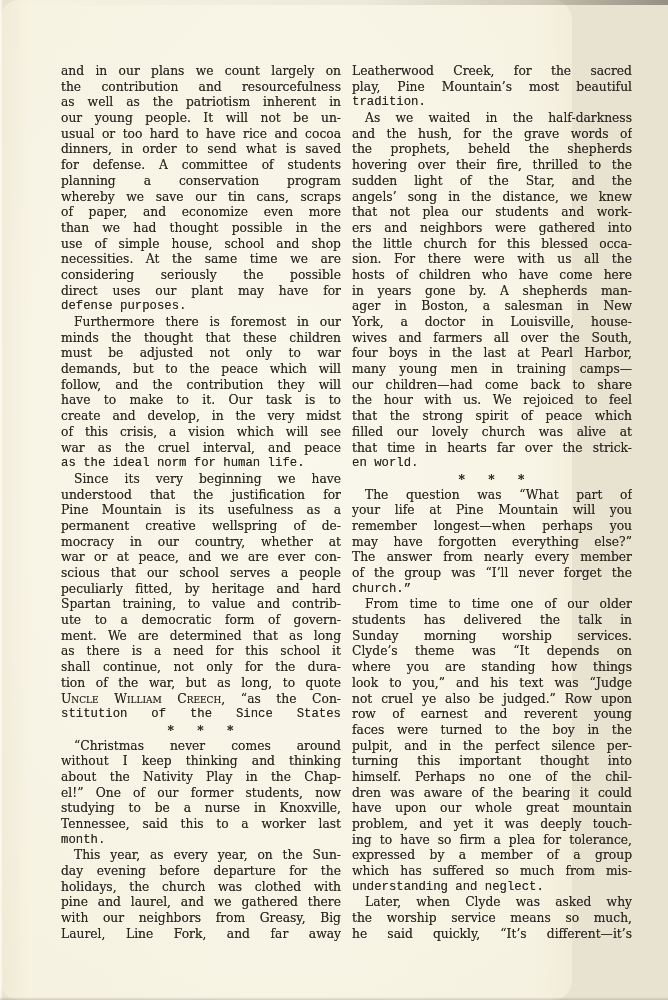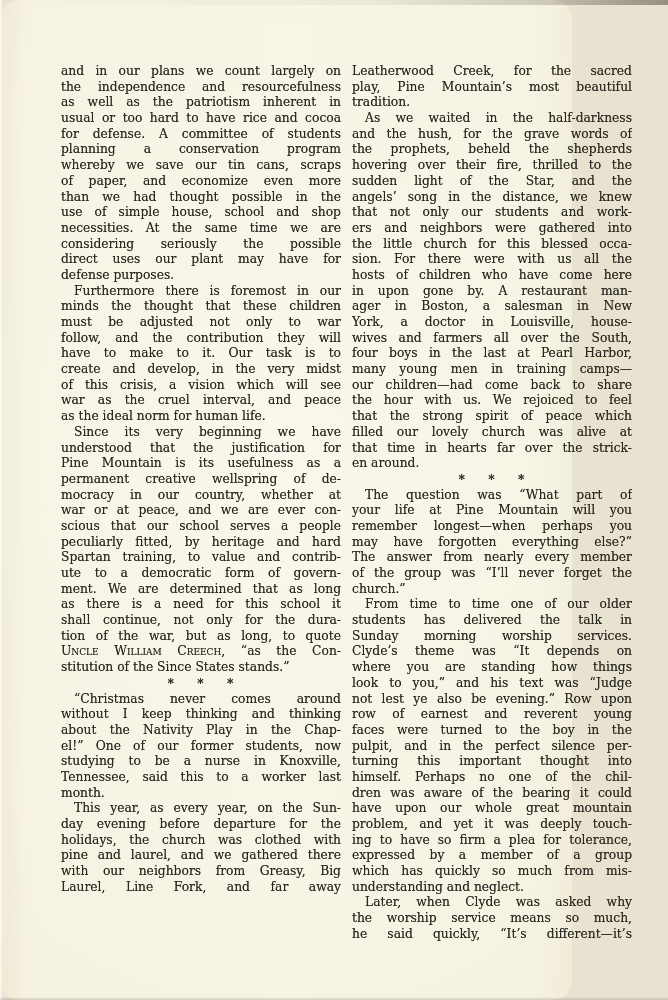--- a/index.html
+++ b/index.html
@@ -48,56 +48,59 @@
   }
   .col-left  { left: 61px;  }
   .col-right { left: 352px; }
   .ln {
     height: 15.7px;
     overflow: hidden;
     text-align: justify;
     text-align-last: justify;
     white-space: normal;
   }
-  .ln.endp { text-align-last: left; }
+  .ln.endp { text-align-last: left; font-family: Liberation Mono, monospace; }
   .ln.ind  { text-indent: 13px; }
   .ln.divider {
     text-align: center;
     text-align-last: center;
     word-spacing: 17px;
     font-weight: bold;
     letter-spacing: 1px;
   }
   .sc { font-variant: small-caps; }
 </style>
 </head>
 <body>
 
 <div class="page">
   <div class="edge-top"></div>
   <div class="edge-left"></div>
   <div class="edge-bottom"></div>
   <div class="col col-left" id="col-0">
       <div class="ln">and in our plans we count largely on</div>
-      <div class="ln">the independence and resourcefulness</div>
+      <div class="ln">the contribution and resourcefulness</div>
       <div class="ln">as well as the patriotism inherent in</div>
+      <div class="ln">our young people. It will not be un-</div>
       <div class="ln">usual or too hard to have rice and cocoa</div>
+      <div class="ln">dinners, in order to send what is saved</div>
       <div class="ln">for defense. A committee of students</div>
       <div class="ln">planning a conservation program</div>
       <div class="ln">whereby we save our tin cans, scraps</div>
       <div class="ln">of paper, and economize even more</div>
       <div class="ln">than we had thought possible in the</div>
       <div class="ln">use of simple house, school and shop</div>
       <div class="ln">necessities. At the same time we are</div>
       <div class="ln">considering seriously the possible</div>
       <div class="ln">direct uses our plant may have for</div>
       <div class="ln endp">defense purposes.</div>
       <div class="ln ind">Furthermore there is foremost in our</div>
       <div class="ln">minds the thought that these children</div>
       <div class="ln">must be adjusted not only to war</div>
+      <div class="ln">demands, but to the peace which will</div>
       <div class="ln">follow, and the contribution they will</div>
       <div class="ln">have to make to it. Our task is to</div>
       <div class="ln">create and develop, in the very midst</div>
       <div class="ln">of this crisis, a vision which will see</div>
       <div class="ln">war as the cruel interval, and peace</div>
       <div class="ln endp">as the ideal norm for human life.</div>
       <div class="ln ind">Since its very beginning we have</div>
       <div class="ln">understood that the justification for</div>
       <div class="ln">Pine Mountain is its usefulness as a</div>
       <div class="ln">permanent creative wellspring of de-</div>
@@ -131,61 +134,61 @@
   <div class="col col-right" id="col-1">
       <div class="ln">Leatherwood Creek, for the sacred</div>
       <div class="ln">play, Pine Mountain’s most beautiful</div>
       <div class="ln endp">tradition.</div>
       <div class="ln ind">As we waited in the half-darkness</div>
       <div class="ln">and the hush, for the grave words of</div>
       <div class="ln">the prophets, beheld the shepherds</div>
       <div class="ln">hovering over their fire, thrilled to the</div>
       <div class="ln">sudden light of the Star, and the</div>
       <div class="ln">angels’ song in the distance, we knew</div>
-      <div class="ln">that not only our students and work-</div>
+      <div class="ln">that not plea our students and work-</div>
       <div class="ln">ers and neighbors were gathered into</div>
       <div class="ln">the little church for this blessed occa-</div>
       <div class="ln">sion. For there were with us all the</div>
       <div class="ln">hosts of children who have come here</div>
-      <div class="ln">in upon gone by. A restaurant man-</div>
+      <div class="ln">in years gone by. A shepherds man-</div>
       <div class="ln">ager in Boston, a salesman in New</div>
       <div class="ln">York, a doctor in Louisville, house-</div>
       <div class="ln">wives and farmers all over the South,</div>
       <div class="ln">four boys in the last at Pearl Harbor,</div>
       <div class="ln">many young men in training camps—</div>
       <div class="ln">our children—had come back to share</div>
       <div class="ln">the hour with us. We rejoiced to feel</div>
       <div class="ln">that the strong spirit of peace which</div>
       <div class="ln">filled our lovely church was alive at</div>
       <div class="ln">that time in hearts far over the strick-</div>
-      <div class="ln endp">en around.</div>
+      <div class="ln endp">en world.</div>
       <div class="ln divider">* * *</div>
       <div class="ln ind">The question was “What part of</div>
       <div class="ln">your life at Pine Mountain will you</div>
       <div class="ln">remember longest—when perhaps you</div>
       <div class="ln">may have forgotten everything else?”</div>
       <div class="ln">The answer from nearly every member</div>
       <div class="ln">of the group was “I’ll never forget the</div>
       <div class="ln endp">church.”</div>
       <div class="ln ind">From time to time one of our older</div>
       <div class="ln">students has delivered the talk in</div>
       <div class="ln">Sunday morning worship services.</div>
       <div class="ln">Clyde’s theme was “It depends on</div>
       <div class="ln">where you are standing how things</div>
       <div class="ln">look to you,” and his text was “Judge</div>
-      <div class="ln">not lest ye also be evening.” Row upon</div>
+      <div class="ln">not cruel ye also be judged.” Row upon</div>
       <div class="ln">row of earnest and reverent young</div>
       <div class="ln">faces were turned to the boy in the</div>
       <div class="ln">pulpit, and in the perfect silence per-</div>
       <div class="ln">turning this important thought into</div>
       <div class="ln">himself. Perhaps no one of the chil-</div>
       <div class="ln">dren was aware of the bearing it could</div>
       <div class="ln">have upon our whole great mountain</div>
       <div class="ln">problem, and yet it was deeply touch-</div>
       <div class="ln">ing to have so firm a plea for tolerance,</div>
       <div class="ln">expressed by a member of a group</div>
-      <div class="ln">which has quickly so much from mis-</div>
+      <div class="ln">which has suffered so much from mis-</div>
       <div class="ln endp">understanding and neglect.</div>
       <div class="ln ind">Later, when Clyde was asked why</div>
       <div class="ln">the worship service means so much,</div>
       <div class="ln">he said quickly, “It’s different—it’s</div>
     </div>
 </div>
 
 </body></html>

